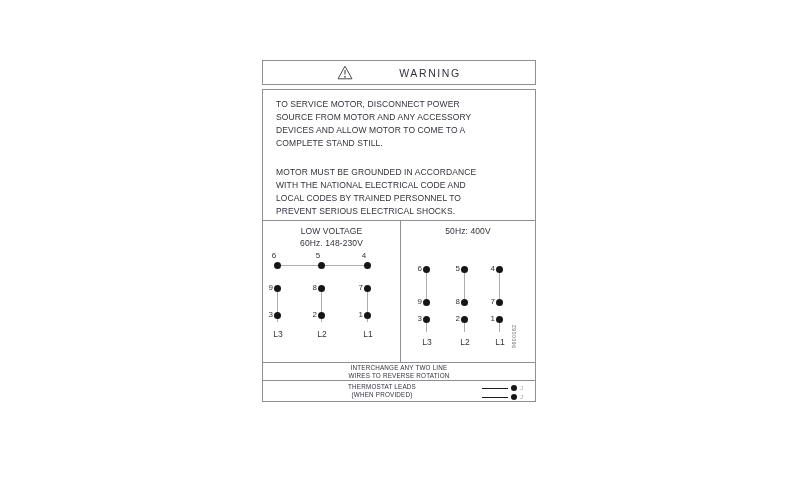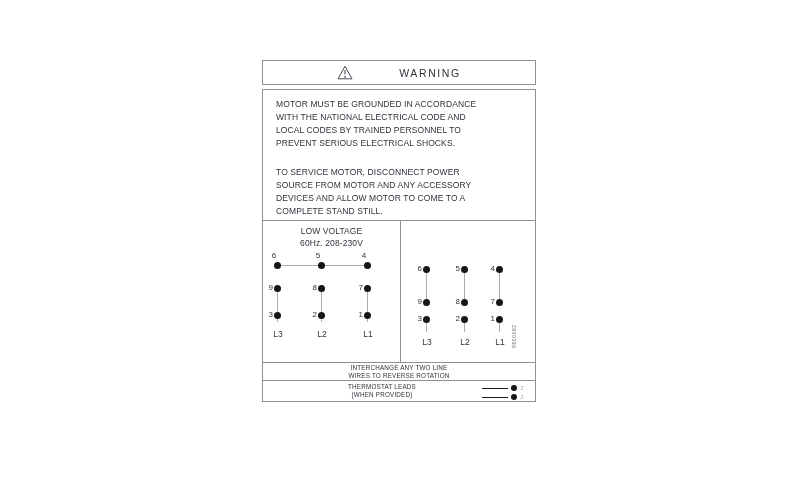--- a/index.html
+++ b/index.html
@@ -74,36 +74,36 @@
       <path d="M8 1.2 L15 13.8 L1 13.8 Z" fill="none" stroke="#4a4a55" stroke-width="1" stroke-linejoin="round"></path>
       <line x1="8" y1="5" x2="8" y2="9.6" stroke="#4a4a55" stroke-width="1.1"></line>
       <circle cx="8" cy="11.8" r="0.9" fill="#4a4a55"></circle>
     </svg>
     <span class="warning-title">WARNING</span>
   </div>
 
   <div class="main-box">
 
     <div class="body-text">
+      <p>TO SERVICE MOTOR, DISCONNECT POWER
+SOURCE FROM MOTOR AND ANY ACCESSORY
+DEVICES AND ALLOW MOTOR TO COME TO A
+COMPLETE STAND STILL.</p>
       <p>MOTOR MUST BE GROUNDED IN ACCORDANCE
 WITH THE NATIONAL ELECTRICAL CODE AND
 LOCAL CODES BY TRAINED PERSONNEL TO
 PREVENT SERIOUS ELECTRICAL SHOCKS.</p>
-      <p>TO SERVICE MOTOR, DISCONNECT POWER
-SOURCE FROM MOTOR AND ANY ACCESSORY
-DEVICES AND ALLOW MOTOR TO COME TO A
-COMPLETE STAND STILL.</p>
     </div>
 
     <div class="voltage">
 
       <div class="vcol vcol-low">
         <div class="vhead">
           <div>LOW VOLTAGE</div>
-          <div>60Hz. 208-230V</div>
+          <div>60Hz. 148-230V</div>
         </div>
         <div class="diagram" id="low-diagram">
             <span class="wire-h" style="left: 14px; top: 44px; width: 90px;"></span>
             <span class="wire-v" style="left: 14px; top: 67px; height: 34px;"></span>
             <span class="dot" style="left: 11px; top: 41px;"></span>
             <span class="tnum" style="left: 5px; top: 30px; width: 12px; text-align: center;">6</span>
             <span class="dot" style="left: 11px; top: 64px;"></span>
             <span class="tnum" style="left: -3px; top: 62px; width: 13px; text-align: right;">9</span>
             <span class="dot" style="left: 11px; top: 91px;"></span>
             <span class="tnum" style="left: -3px; top: 89px; width: 13px; text-align: right;">3</span>
@@ -122,20 +122,21 @@
             <span class="dot" style="left: 101px; top: 64px;"></span>
             <span class="tnum" style="left: 87px; top: 62px; width: 13px; text-align: right;">7</span>
             <span class="dot" style="left: 101px; top: 91px;"></span>
             <span class="tnum" style="left: 87px; top: 89px; width: 13px; text-align: right;">1</span>
             <span class="llab" style="left: 94px; top: 108px; width: 22px; text-align: center;">L1</span>
           </div>
       </div>
 
       <div class="vcol vcol-high">
         <div class="vhead">
+          <div>50Hz: 400V</div>
         </div>
         <div class="diagram" id="high-diagram">
             <span class="wire-v" style="left: 25px; top: 48px; height: 33px;"></span>
             <span class="wire-v" style="left: 25px; top: 98px; height: 13px;"></span>
             <span class="dot" style="left: 22px; top: 45px;"></span>
             <span class="tnum" style="left: 8px; top: 43px; width: 13px; text-align: right;">6</span>
             <span class="dot" style="left: 22px; top: 78px;"></span>
             <span class="tnum" style="left: 8px; top: 76px; width: 13px; text-align: right;">9</span>
             <span class="dot" style="left: 22px; top: 95px;"></span>
             <span class="tnum" style="left: 8px; top: 93px; width: 13px; text-align: right;">3</span>

